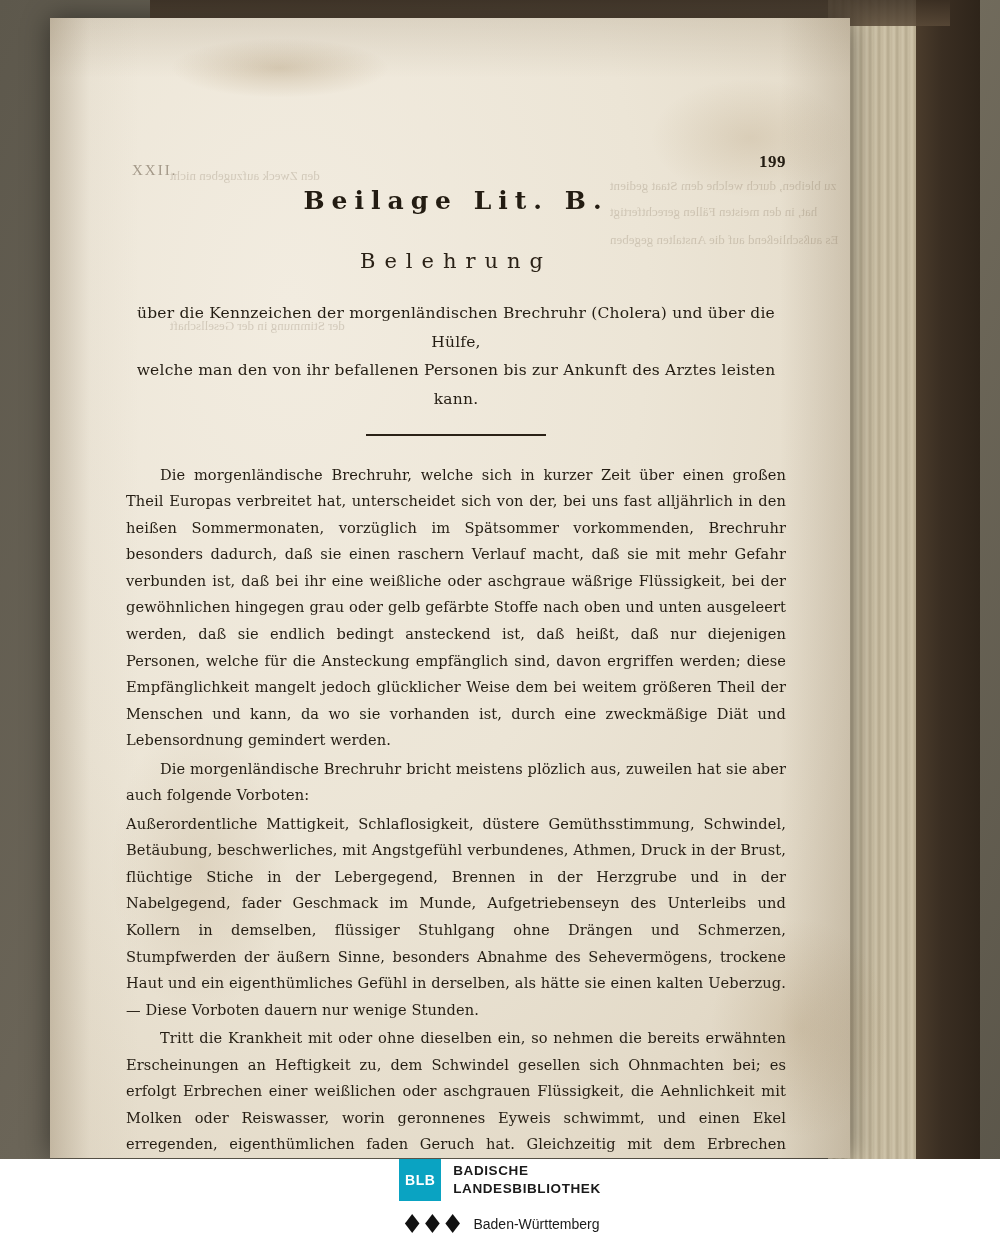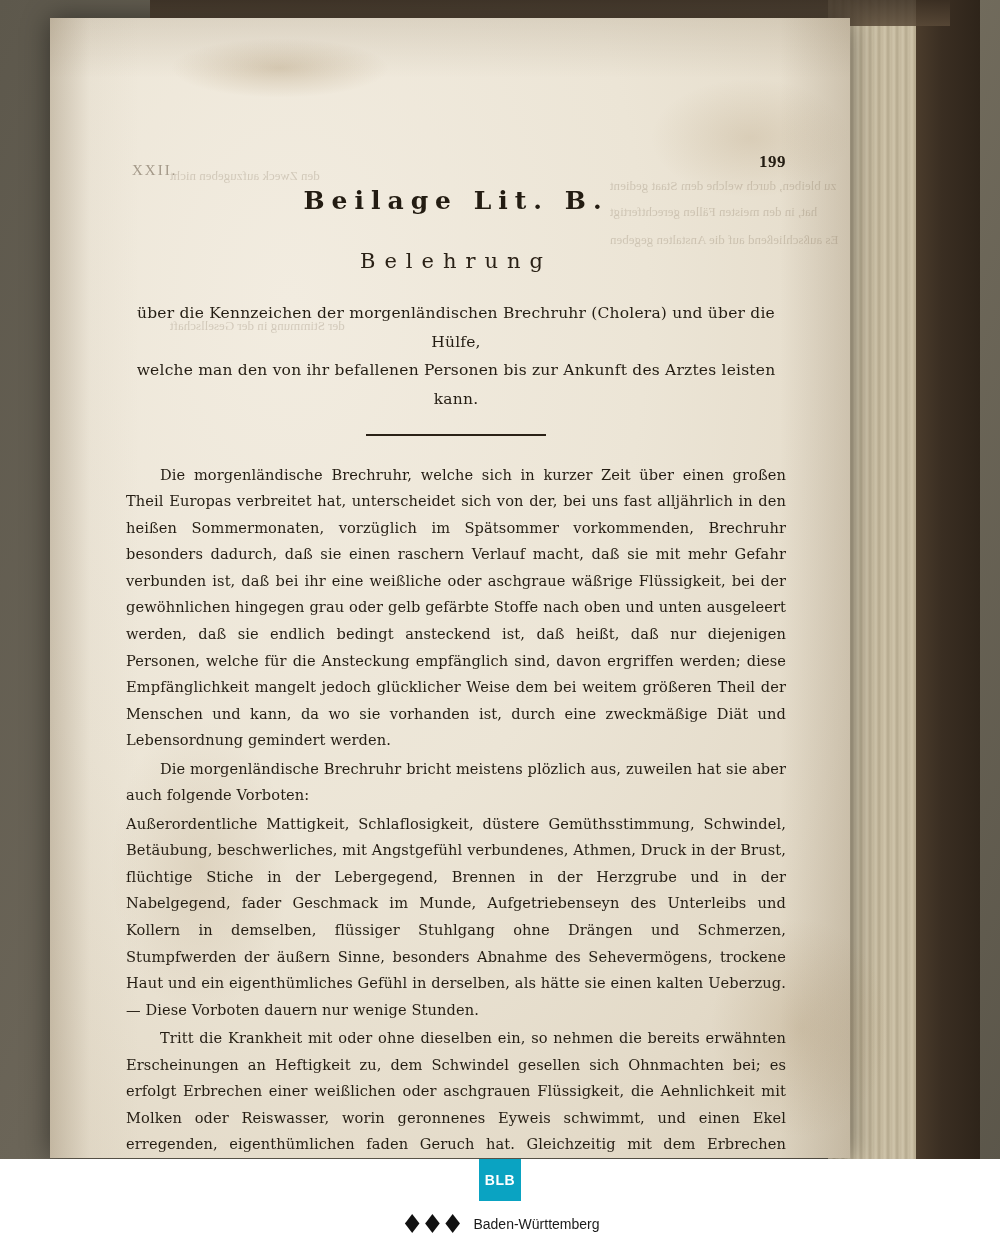--- a/index.html
+++ b/index.html
@@ -278,19 +278,23 @@
         <p>Tritt die Krankheit mit oder ohne dieselben ein, so nehmen die bereits erwähnten Erscheinungen an Heftigkeit zu, dem Schwindel gesellen sich Ohnmachten bei; es erfolgt Erbrechen einer weißlichen oder aschgrauen Flüssigkeit, die Aehnlichkeit mit Molken oder Reiswasser, worin geronnenes Eyweis schwimmt, und einen Ekel erregenden, eigenthümlichen faden Geruch hat. Gleichzeitig mit dem Erbrechen erfolgt ein sich oft wiederholender Durchfall, wodurch eine Flüssigkeit von gleicher Beschaffenheit ausgeleert wird; diese Ausleerungen werden immer häufiger und kehren fast alle 2 bis 3 Minuten wieder. — Die Urinabsonderung ist unterdrückt, der Durst kaum zu löschen, das Verlangen nach kaltem Wasser fast unwiderstehlich; die Physiognomie des Kranken verändert sich auffallend; die Haut wird marmorkalt und runzlich, es stellen sich heftige Krämpfe in den Gliedmaßen, besonders in den Waden, ein.</p>
 
       </div>
 
     </div>
   </div>
 
   <div class="footer">
     <div class="brand-left">
       <div class="blb-logo">BLB</div>
+      <div class="brand-text">
+        <div>BADISCHE</div>
+        <div>LANDESBIBLIOTHEK</div>
+      </div>
     </div>
     <div class="brand-right">
       <span class="bw-crest">♦♦♦</span>
       <span class="bw-text">Baden-Württemberg</span>
     </div>
   </div>
 </div>
 
 </body></html>

